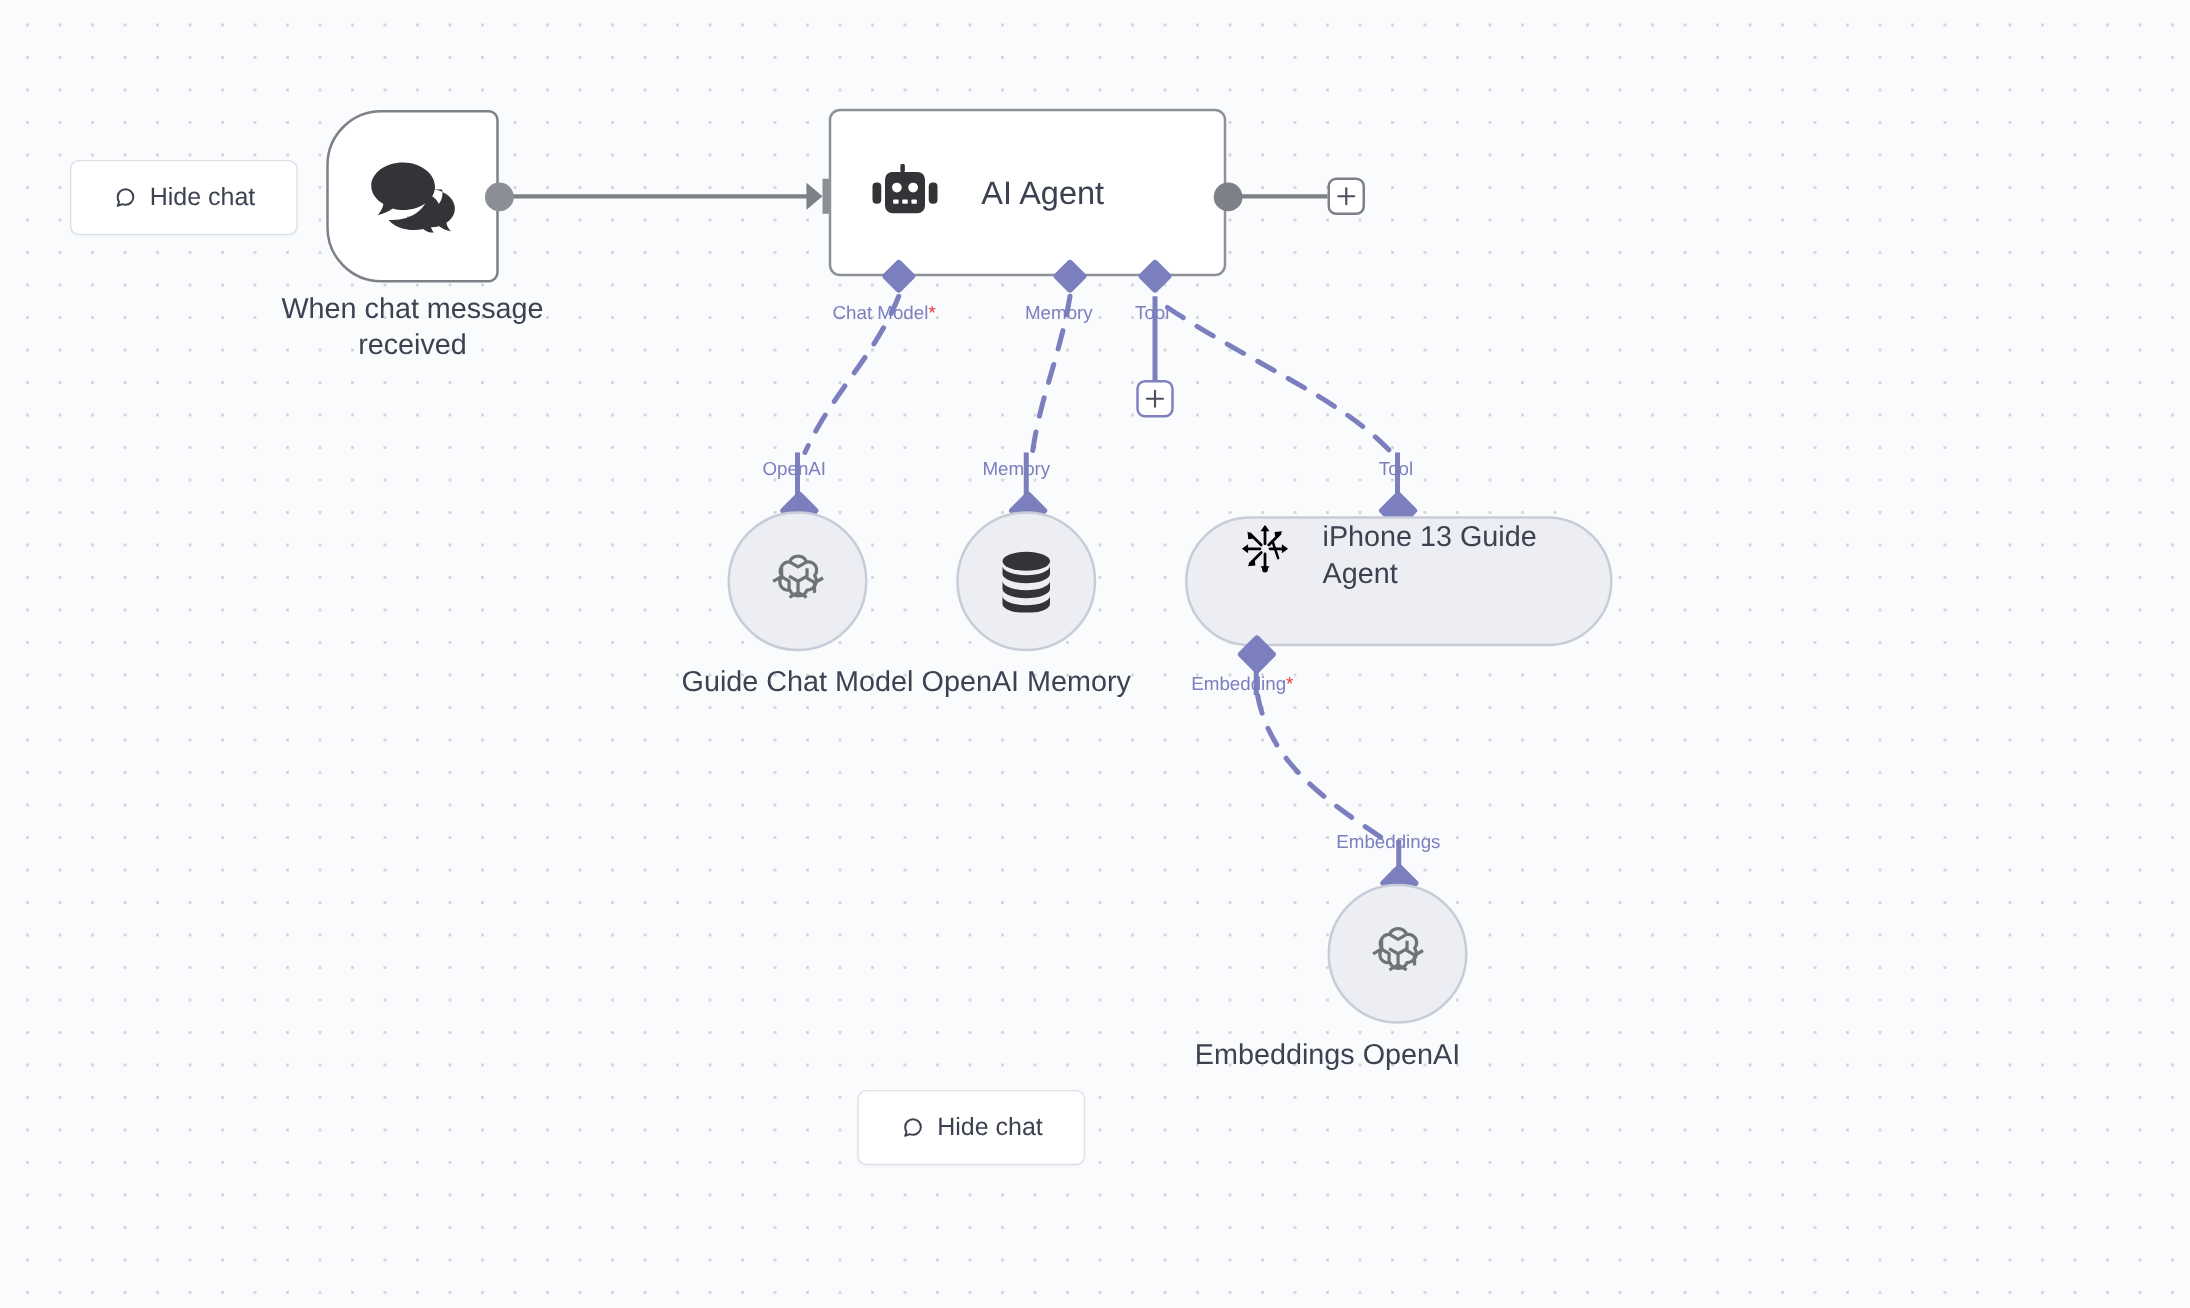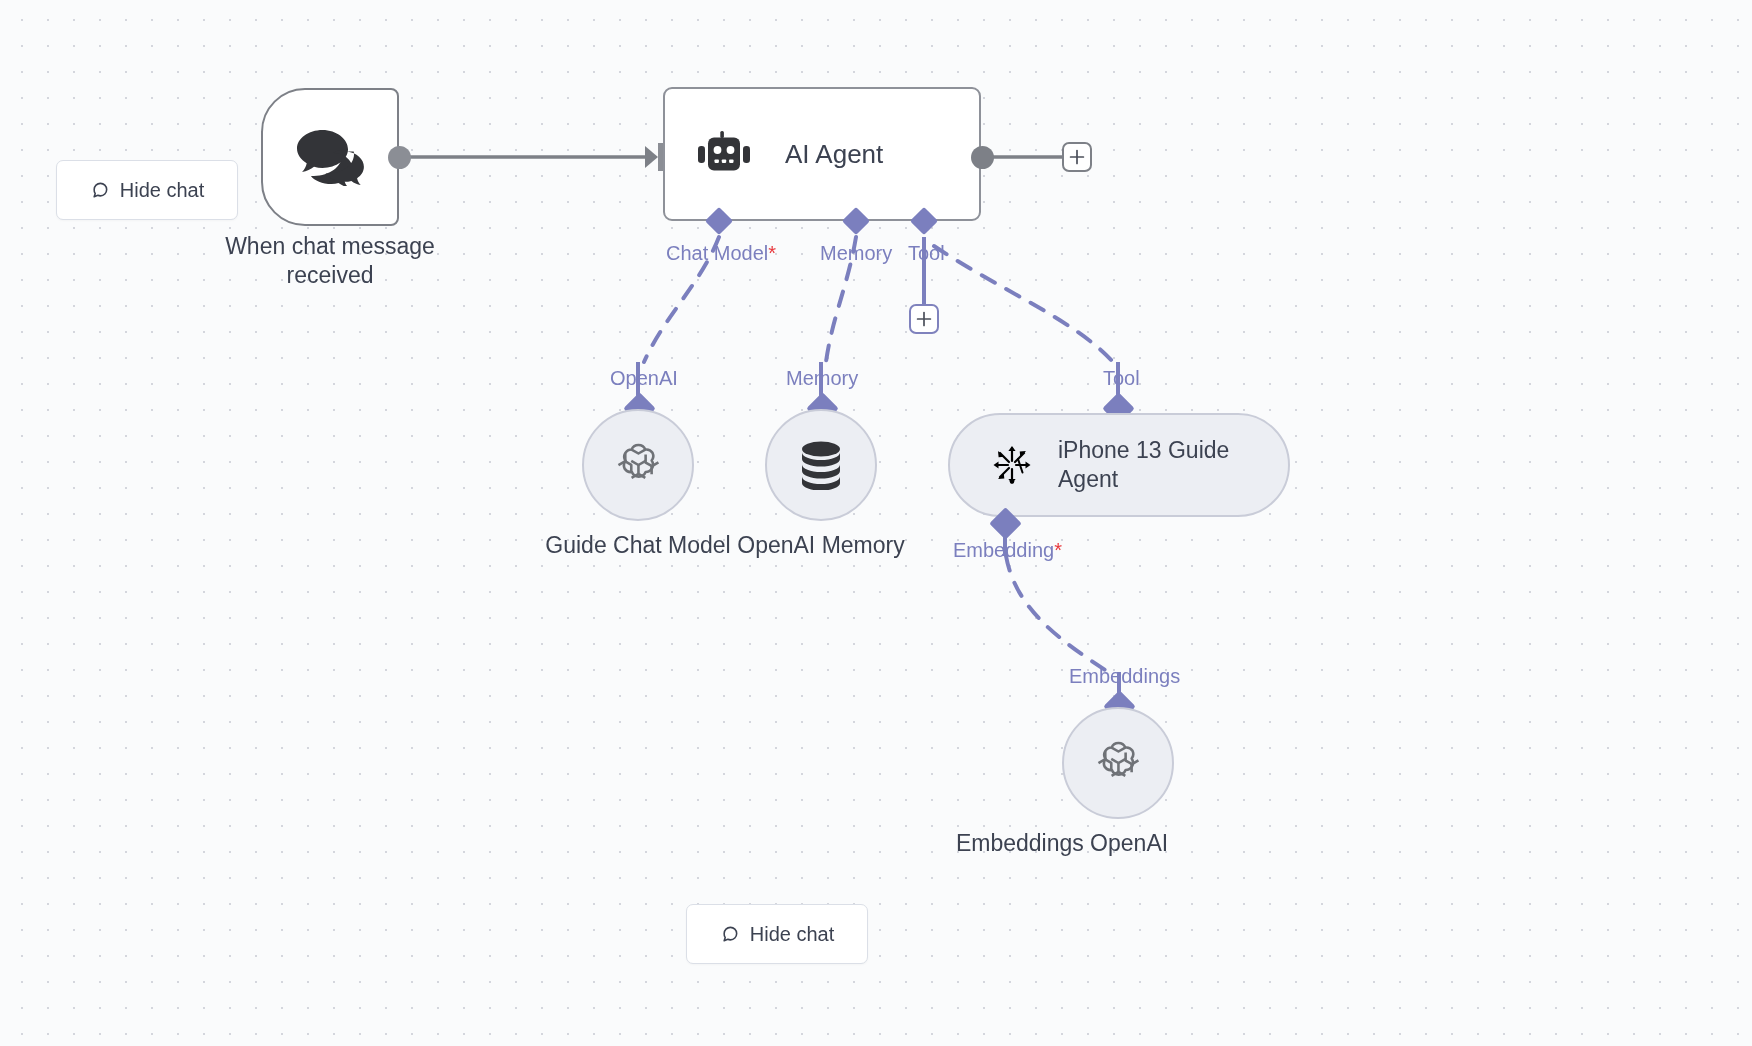--- a/index.html
+++ b/index.html
@@ -25,21 +25,20 @@
     position: absolute;
     display: flex; align-items: center; justify-content: center;
     gap: 10px;
     background: #ffffff;
     border: 1px solid #dbdfe7;
     border-radius: 7px;
     color: #3c4251;
     font-size: 20px;
     cursor: pointer;
     box-shadow: 0 1px 2px rgba(0,0,0,0.03);
-    margin-top: 32px;
   }
   .hide-chat-btn .bubble-ic { display: block; width: 20px; height: 20px; flex: 0 0 auto; }
   #hide-chat-top    { left: 56px;  top: 128px; width: 182px; height: 60px; }
   #hide-chat-bottom { left: 686px; top: 872px; width: 182px; height: 60px; }
 
   
   #trigger-node {
     position: absolute; left: 261px; top: 88px;
     width: 138px; height: 138px;
     background: #ffffff;
@@ -105,21 +104,21 @@
   .diamond {
     position: absolute;
     width: 20px; height: 20px;
     background: #7b7fbe;
     transform: rotate(45deg);
     border-radius: 2.5px;
   }
   .diamond.lg { width: 23px; height: 23px; }
   .port-label {
     position: absolute;
-    font-size: 20px;
+    font-size: 15px;
     color: #7b7fbe;
     white-space: nowrap;
     pointer-events: none;
   }
   .port-label .req { color: #e8383d; }
 
   
   #port-chatmodel-d { left: 709px; top: 211px; }
   #port-chatmodel-l { left: 666px; top: 242px; }
   #port-memory-d    { left: 846px; top: 211px; }
@@ -154,21 +153,21 @@
   .sub-circle .oai-ic { width: 54px; height: 54px; }
   .sub-circle .db-ic  { width: 46px; height: 50px; }
 
   
   #node-tool {
     position: absolute; left: 948px; top: 413px;
     width: 342px; height: 104px;
     background: #eceef3;
     border: 2px solid #c9ccd8;
     border-radius: 52px;
-    display: flex; align-items: center;
+    display: flex; align-items: flex-start;
     padding-left: 38px; gap: 22px;
   }
   #node-tool .vec-ic { width: 48px; height: 48px; flex: 0 0 auto; }
   #tool-title { font-size: 23px; color: #3c4251; line-height: 1.26; }
 
   
   #cap-chatmodel  { left: 498px;  top: 531px; width: 280px; }
   #cap-memory     { left: 681px;  top: 531px; width: 280px; }
   #cap-embeddings { left: 922px;  top: 829px; width: 280px; }
 </style>

